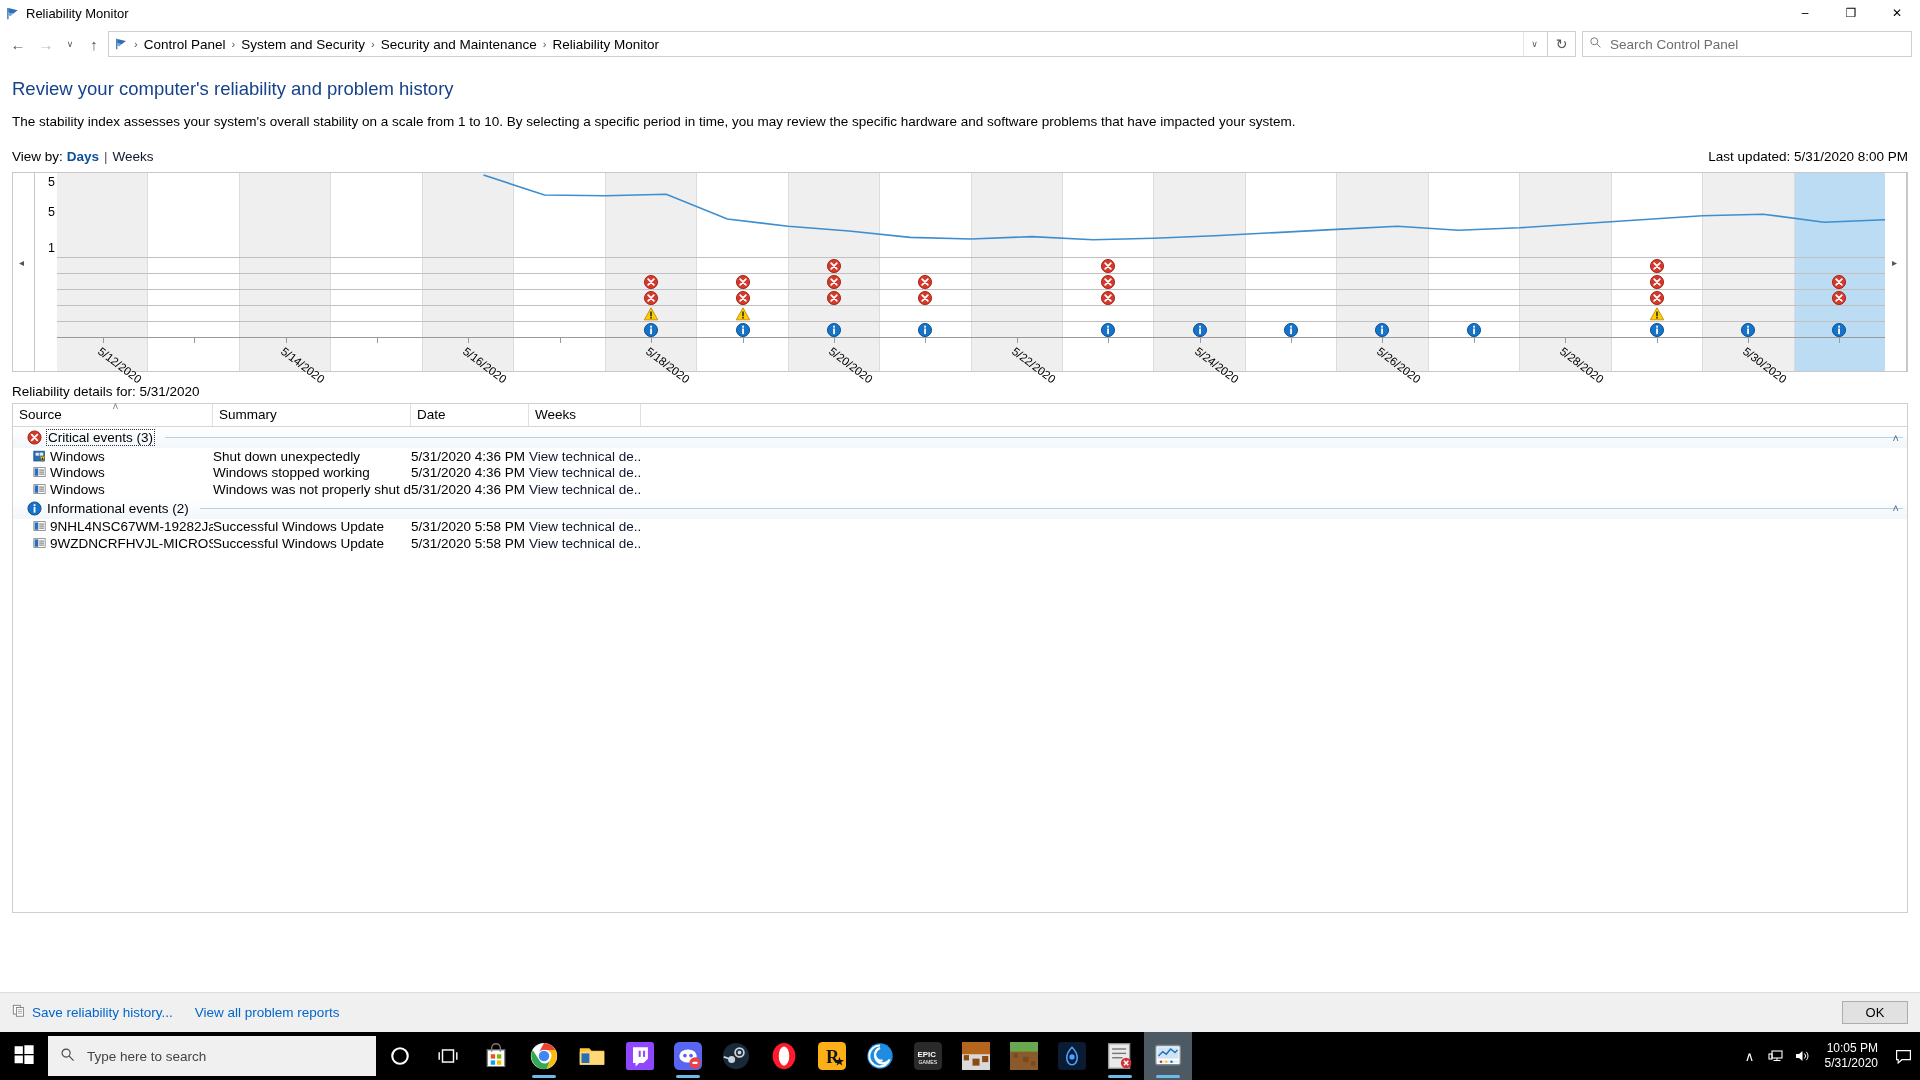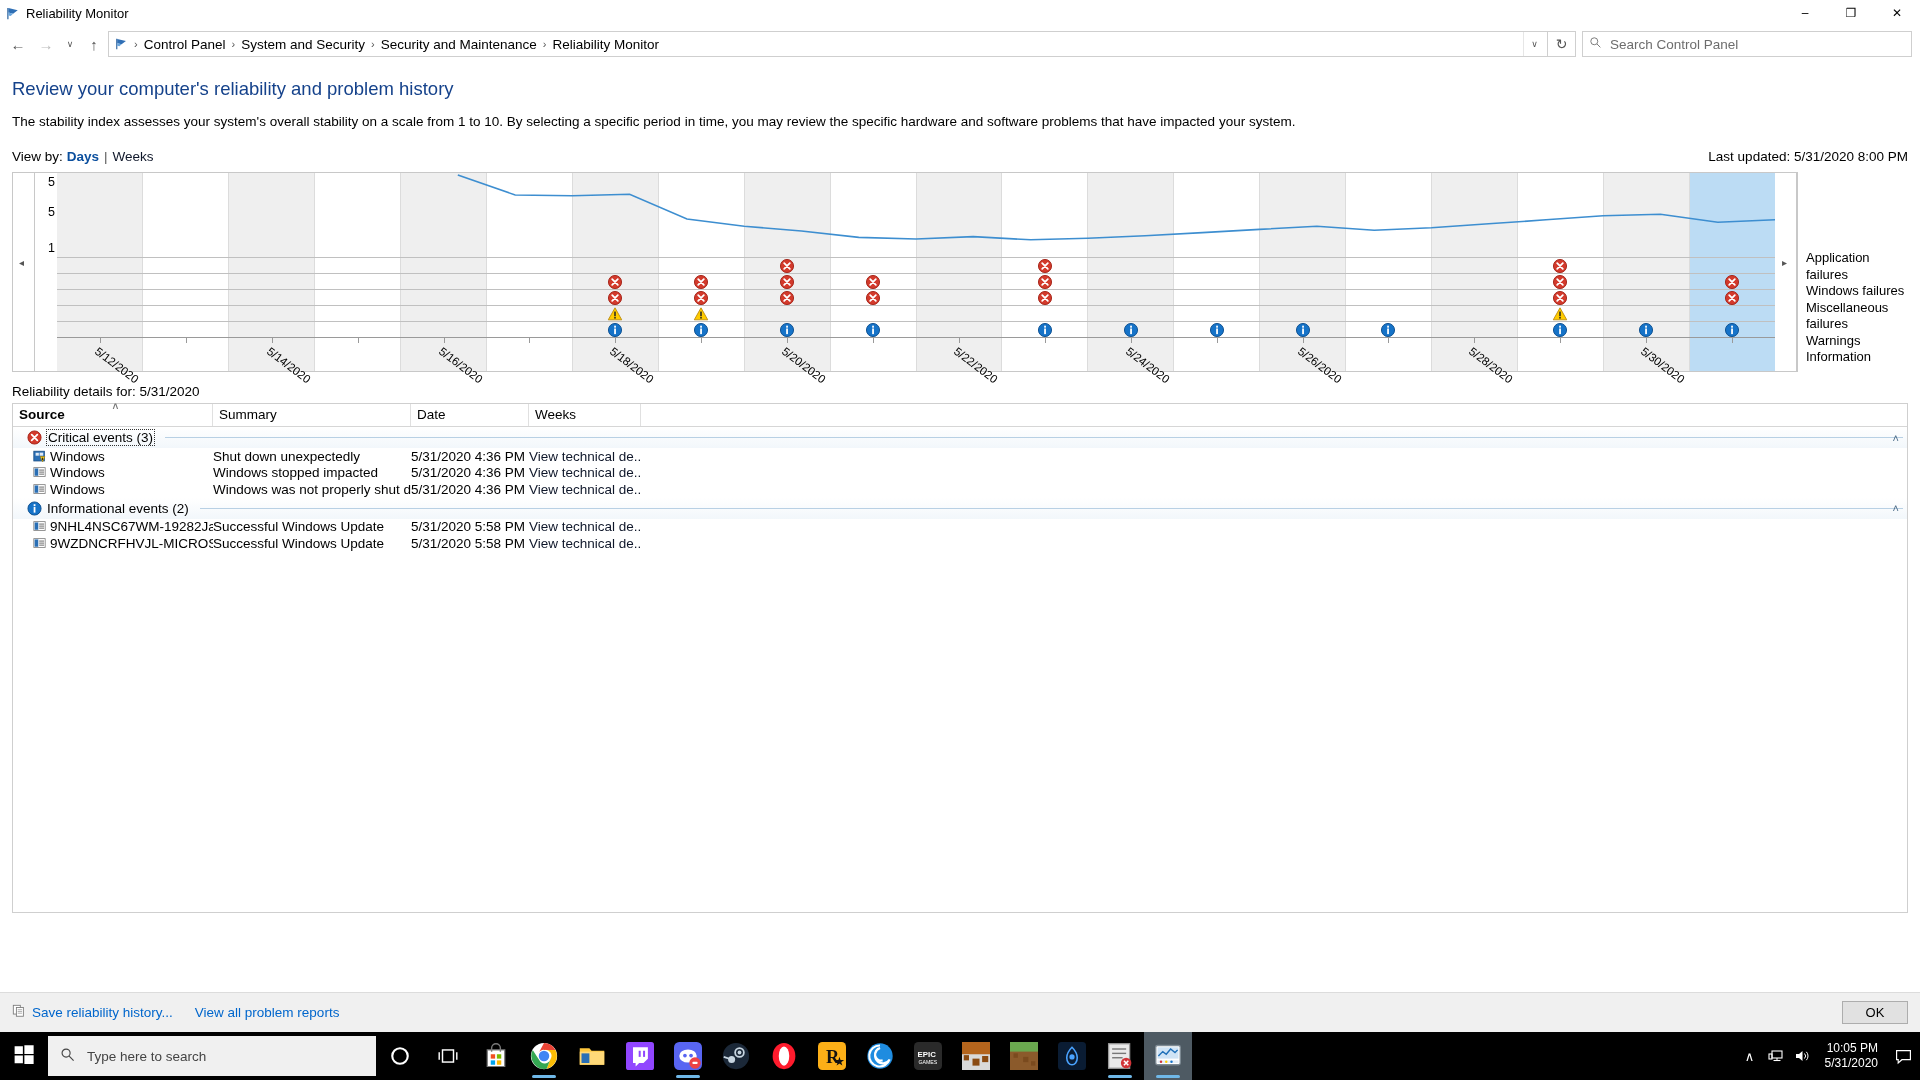--- a/index.html
+++ b/index.html
@@ -96,21 +96,21 @@
   }
   .evicon { position:absolute; top:50%; transform:translate(-50%,-50%); width:15px; height:15px; }
   .legend { width:110px; padding-left:8px; font-size:13px; line-height:16.5px; padding-top:78px; }
 
   
   .detlabel { font-size:13.5px; margin-top:12px; }
   .table { margin-top:4px; border:1px solid #cfcfcf; background:#fff; height:510px; position:relative; }
   .thead { display:flex; height:23px; border-bottom:1px solid #d6d6d6; background:#fff; font-size:13.5px; }
   .th { border-right:1px solid #e0e0e0; padding:3px 0 0 6px; position:relative; }
   .th .sortarrow { position:absolute; top:-3px; left:50%; font-size:10px; color:#777; }
-  .th.c0{width:200px;font-weight:bold;} .th.c1{width:198px;} .th.c2{width:118px;} .th.c3{width:112px;} .th.c4{flex:1;border-right:none;}
+  .th.c0{width:200px;} .th.c1{width:198px;} .th.c2{width:118px;} .th.c3{width:112px;} .th.c4{flex:1;border-right:none;}
   .grouprow {
     display:flex; align-items:center; height:21px; font-size:13.5px; padding-left:14px; gap:4px;
     background:linear-gradient(#ffffff,#f2f7fb);
     position:relative;
   }
   .grouprow .gl { flex:1; height:1px; background:#b8d0e4; margin-left:6px; margin-right:4px;}
   .grouprow .collapser { position:absolute; right:8px; color:#4a6a86; font-size:11px; }
   .glabel { border:1px dotted #333; padding:0 1px; }
   .glabel.plain { border:none; }
   .trow { display:flex; height:16.5px; font-size:13.5px; align-items:center; }
@@ -466,27 +466,20 @@
             <div class="datelbl" style="left: 82.5%;">5/28/2020</div>
             <div class="tick" style="left: 87.5%;"></div>
             <div class="tick" style="left: 92.5%;"></div>
             <div class="datelbl" style="left: 92.5%;">5/30/2020</div>
             <div class="tick" style="left: 97.5%;"></div>
           </div>
       </div>
       <div class="arrow-col right">
         <span class="arr">▸</span>
       </div>
-    </div>
-    <div class="legend">
-      <div>Application failures</div>
-      <div>Windows failures</div>
-      <div>Miscellaneous failures</div>
-      <div>Warnings</div>
-      <div>Information</div>
     </div>
   </div>
 
   <div class="detlabel">Reliability details for: 5/31/2020</div>
 
   <div class="table">
     <div class="thead">
       <div class="th c0">
         <span>Source</span>
         <span class="sortarrow">˄</span>
@@ -533,21 +526,21 @@
               <svg viewBox="0 0 16 16" width="13" height="13">
                 <rect x="1" y="2" width="14" height="11" fill="#ffffff" stroke="#7f7f7f" stroke-width="1"></rect>
                 <rect x="2" y="3" width="4.5" height="9" fill="#2a6fb5"></rect>
                 <line x1="7.6" y1="5" x2="13.6" y2="5" stroke="#4a4a4a" stroke-width="1"></line>
                 <line x1="7.6" y1="7.5" x2="13.6" y2="7.5" stroke="#4a4a4a" stroke-width="1"></line>
                 <line x1="7.6" y1="10" x2="13.6" y2="10" stroke="#4a4a4a" stroke-width="1"></line>
               </svg>
             </span>
             <span>Windows</span>
           </div>
-          <div class="td c1">Windows stopped impacted</div>
+          <div class="td c1">Windows stopped working</div>
           <div class="td c2">5/31/2020 4:36 PM</div>
           <div class="td c3"><span class="lnk">View technical de...</span></div>
           <div class="td c4"></div>
         </div>
         <div class="trow">
           <div class="td c0">
             <span style="display:flex">
               <svg viewBox="0 0 16 16" width="13" height="13">
                 <rect x="1" y="2" width="14" height="11" fill="#ffffff" stroke="#7f7f7f" stroke-width="1"></rect>
                 <rect x="2" y="3" width="4.5" height="9" fill="#2a6fb5"></rect>

